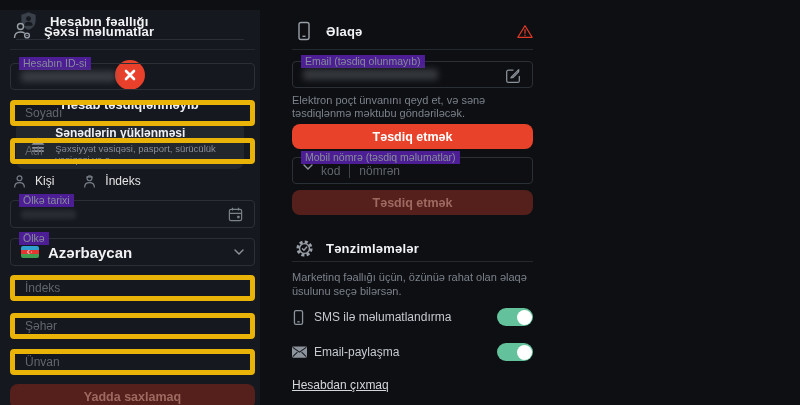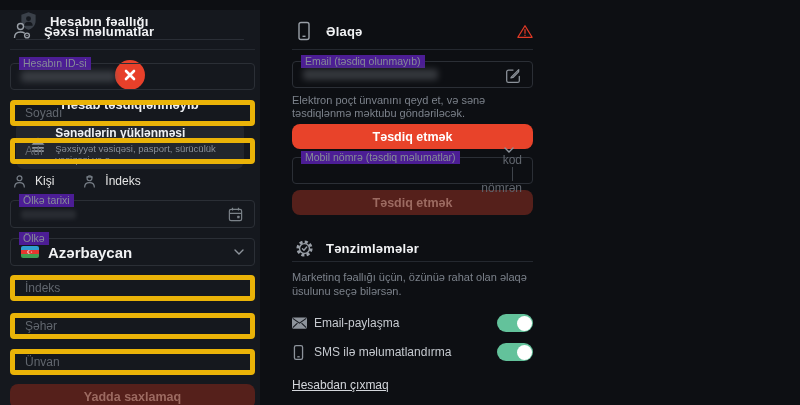--- a/index.html
+++ b/index.html
@@ -43,21 +43,21 @@
   .gender-row { display:flex; align-items:center; gap:28px; height:18px; padding-left:2px; }
   .gender-opt { display:flex; align-items:center; gap:8px; cursor:pointer; }
   .gender-opt span { font-size:12px; color:#e5e5e5; }
 
   .country-val { font-size:15px; font-weight:bold; color:#f0f1f3; margin-left:9px; }
   .ml-auto { margin-left:auto; }
 
   .hint { font-size:11px; line-height:13px; color:#7c828b; }
   .hint2 { font-size:11px; line-height:14px; color:#7c828b; }
 
-  .phone-inline { display:flex; align-items:flex-end; width:100%;flex-direction:column; }
+  .phone-inline { display:flex; align-items:flex-start; width:100%; }
   .phone-inline .ph { font-size:12px; color:#61666e; }
   .vsep { width:1px; height:14px; background:#3f444b; margin:0 9px; }
 
   .toggle-row { display:flex; align-items:center; height:20px; }
   .toggle-row .tic { width:22px; display:flex; align-items:center; }
   .toggle-row .tlabel { font-size:12px; color:#c6cad0; }
   .toggle { position:relative; width:36px; height:18px; border-radius:9px; background:#63c29b; cursor:pointer; }
   .toggle .knob { position:absolute; right:1.5px; top:1.5px; width:15px; height:15px; border-radius:50%; background:#ffffff; }
 
   .logout { display:inline-block; font-size:12px; color:#d3d6db; text-decoration:underline; cursor:pointer; }
@@ -215,41 +215,41 @@
           <circle cx="10" cy="10" r="5.2" stroke-width="1.4"></circle>
           <path d="M7.8 10.2 l1.6 1.6 3 -3.4" stroke-width="1.4" stroke-linecap="round" stroke-linejoin="round"></path>
         </svg>
       </span>
       <span class="sec-title">Tənzimləmələr</span>
     </div>
     <div class="divider mt2"></div>
 
     <p class="hint2 mt8">Marketinq fəallığı üçün, özünüə rahat olan əlaqə üsulunu seçə bilərsən.</p>
 
+    <div class="toggle-row mt9">
+      <span class="tic">
+        <svg width="13" height="17" viewBox="0 0 16 20" fill="none" stroke="#8d939b" stroke-width="1.6">
+          <rect x="3" y="1.5" width="10" height="17" rx="2"></rect>
+            <path d="M6.5 15.3 h3"></path>
+        </svg>
+      </span>
+      <span class="tlabel">SMS ilə məlumatlandırma</span>
+      <span class="toggle ml-auto">
+          <span class="knob"></span>
+        </span>
+    </div>
+
     <div class="toggle-row mt15">
       <span class="tic">
         <svg width="15" height="12" viewBox="0 0 16 12">
           <rect width="16" height="12" rx="1.5" fill="#8d939b"></rect>
           <path d="M0.8 1 L8 6.2 L15.2 1 M0.8 11 L5.8 6.2 M15.2 11 L10.2 6.2" stroke="#15181e" stroke-width="1.1" fill="none"></path>
         </svg>
       </span>
       <span class="tlabel">Email-paylaşma</span>
-      <span class="toggle ml-auto">
-          <span class="knob"></span>
-        </span>
-    </div>
-
-    <div class="toggle-row mt9">
-      <span class="tic">
-        <svg width="13" height="17" viewBox="0 0 16 20" fill="none" stroke="#8d939b" stroke-width="1.6">
-          <rect x="3" y="1.5" width="10" height="17" rx="2"></rect>
-            <path d="M6.5 15.3 h3"></path>
-        </svg>
-      </span>
-      <span class="tlabel">SMS ilə məlumatlandırma</span>
       <span class="toggle ml-auto">
           <span class="knob"></span>
         </span>
     </div>
 
     <a class="logout mt16" style="margin-top:16px;display:inline-block;">Hesabdan çıxmaq</a>
   </section>
 
   <aside class="col-right">
     <div class="sec-header">

